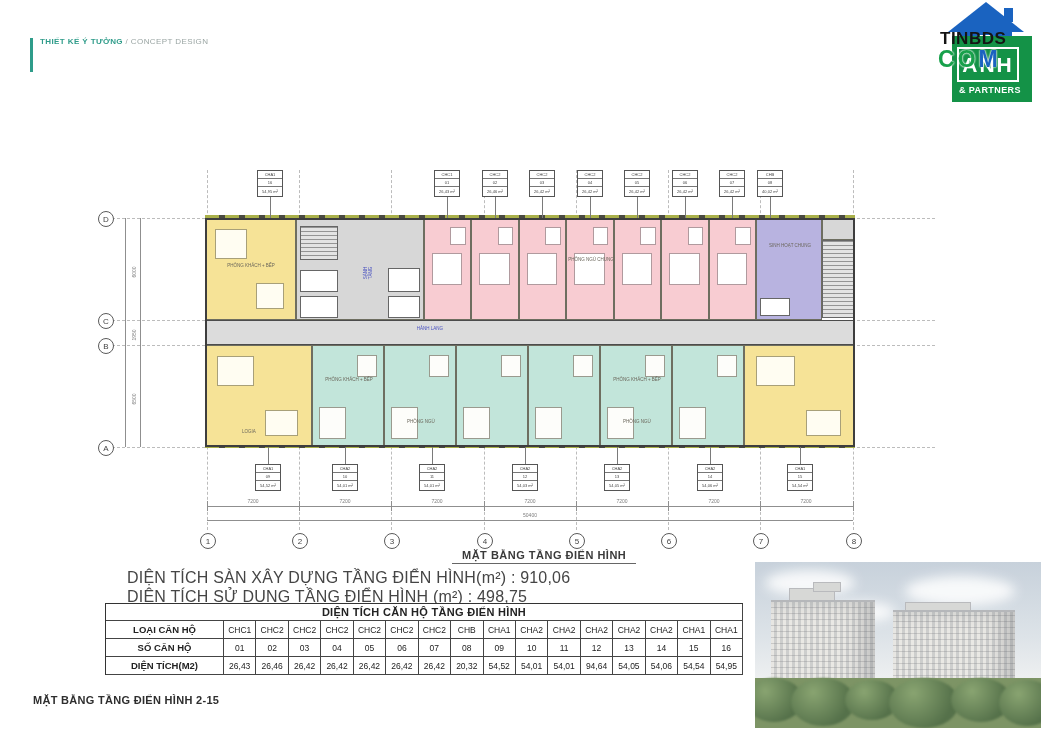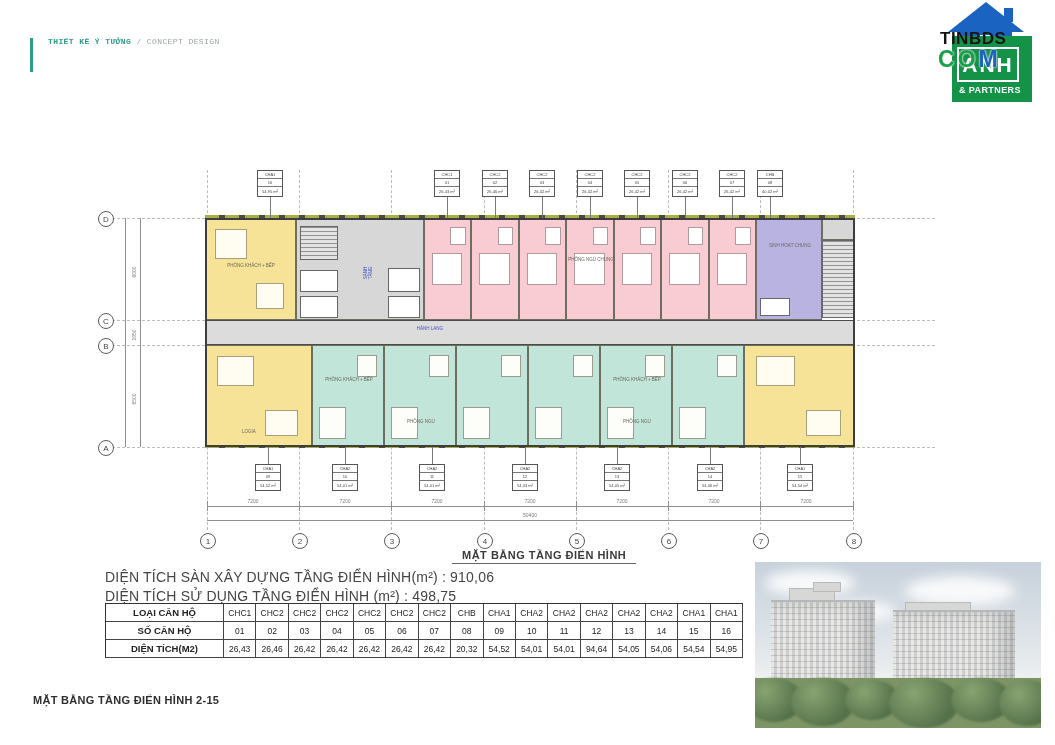--- a/index.html
+++ b/index.html
@@ -1,21 +1,21 @@
 <!DOCTYPE html>
 <html><head>
 <meta charset="utf-8">
 <style>
   html,body{margin:0;padding:0;background:#fff;}
   .page{position:relative;width:1055px;height:745px;background:#fff;overflow:hidden;
         font-family:"Liberation Sans",sans-serif;color:#333;}
   .abs{position:absolute;}
   
   .hdr-bar{position:absolute;left:30px;top:38px;width:3px;height:34px;background:#2f9c8a;}
-  .hdr-kicker{position:absolute;left:48px;top:37px;font-size:8px;letter-spacing:.4px;font-family:Liberation Mono, monospace;}
+  .hdr-kicker{position:absolute;left:40px;top:37px;font-size:8px;letter-spacing:.4px;}
   .hdr-kicker b{color:#2f9c8a;font-weight:bold;}
   .hdr-kicker span.gray{color:#9aa5a3;}
   .hdr-title{position:absolute;left:39px;top:48px;font-size:18px;color:#2f9c8a;letter-spacing:1px;}
   
   .vline{position:absolute;border-left:1px dashed #bcbcbc;width:0;}
   .hline{position:absolute;border-top:1px dashed #bcbcbc;height:0;}
   .bubble{position:absolute;border:1px solid #5a5a5a;border-radius:50%;background:#fff;
           font-size:8px;color:#444;display:flex;align-items:center;justify-content:center;z-index:5;}
   .dline{position:absolute;background:#8f8f8f;}
   .dimtxt{position:absolute;font-size:5px;color:#7d7d7d;text-align:center;z-index:4;}
@@ -36,21 +36,21 @@
   .leader{position:absolute;width:0;border-left:1px solid #7a7a7a;z-index:3;}
   .teal::before{content:"";position:absolute;left:8%;bottom:7%;width:36%;height:30%;background:#fdfdfa;border:1px solid #9a9a8e;}
   .teal::after{content:"";position:absolute;right:8%;top:9%;width:26%;height:20%;background:#fdfdfa;border:1px solid #9a9a8e;}
   .pinku::before{content:"";position:absolute;left:16%;top:34%;width:62%;height:30%;background:#fff;border:1px solid #b09a9e;}
   .pinku::after{content:"";position:absolute;right:10%;top:8%;width:30%;height:16%;background:#fff;border:1px solid #b09a9e;}
   .yellowu::before{content:"";position:absolute;left:10%;top:10%;width:34%;height:28%;background:#fffdf2;border:1px solid #a8a079;}
   .yellowu::after{content:"";position:absolute;right:12%;bottom:10%;width:30%;height:24%;background:#fffdf2;border:1px solid #a8a079;}
   
   .caption{position:absolute;font-weight:bold;font-size:11px;color:#3a3a3a;border-bottom:1px solid #666;
            padding:0 10px 2px 10px;letter-spacing:.5px;}
-  .stat{position:absolute;font-size:14px;color:#454545;letter-spacing:.2px;}
+  .stat{position:absolute;font-size:16px;color:#454545;letter-spacing:.2px;margin-left:22px;}
   .footer-lbl{position:absolute;left:33px;top:694px;font-size:11px;font-weight:bold;color:#2e2e2e;letter-spacing:.3px;}
   
   #area-table{position:absolute;left:105px;top:603px;width:637px;background:#fff;
               display:grid;grid-template-columns:118px repeat(16,1fr);
               border-top:1px solid #333;border-left:1px solid #333;z-index:6;}
   .tcell{box-sizing:border-box;border-right:1px solid #444;border-bottom:1px solid #444;
          display:flex;align-items:center;justify-content:center;height:18px;font-size:8.5px;color:#222;}
   .tcell.title{grid-column:1 / -1;font-weight:bold;font-size:11px;height:17px;letter-spacing:.3px;}
   .tcell.rowhdr{font-weight:bold;font-size:9.5px;}
   
@@ -277,20 +277,21 @@
       <div class="roomlbl" style="left: 234px; top: 430px; width: 30px;">LOGIA</div>
       <div class="roomlbl" style="left: 602px; top: 378px; width: 70px;">PHÒNG KHÁCH + BẾP</div>
     </div>
 
   <div class="caption" style="left:452px;top:549px;">MẶT BẰNG TẦNG ĐIỂN HÌNH</div>
 
   <div class="stat" style="left:105px;top:569px;">DIỆN TÍCH SÀN XÂY DỰNG TẦNG ĐIỂN HÌNH(m²) : 910,06</div>
   <div class="stat" style="left:105px;top:588px;">DIỆN TÍCH SỬ DỤNG TẦNG ĐIỂN HÌNH (m²) : 498,75</div>
 
   <div id="area-table">
+    <div class="tcell title">DIỆN TÍCH CĂN HỘ TẦNG ĐIỂN HÌNH</div>
   <div class="tcell rowhdr">LOẠI CĂN HỘ</div>
       <div class="tcell">CHC1</div>
       <div class="tcell">CHC2</div>
       <div class="tcell">CHC2</div>
       <div class="tcell">CHC2</div>
       <div class="tcell">CHC2</div>
       <div class="tcell">CHC2</div>
       <div class="tcell">CHC2</div>
       <div class="tcell">CHB</div>
       <div class="tcell">CHA1</div>

